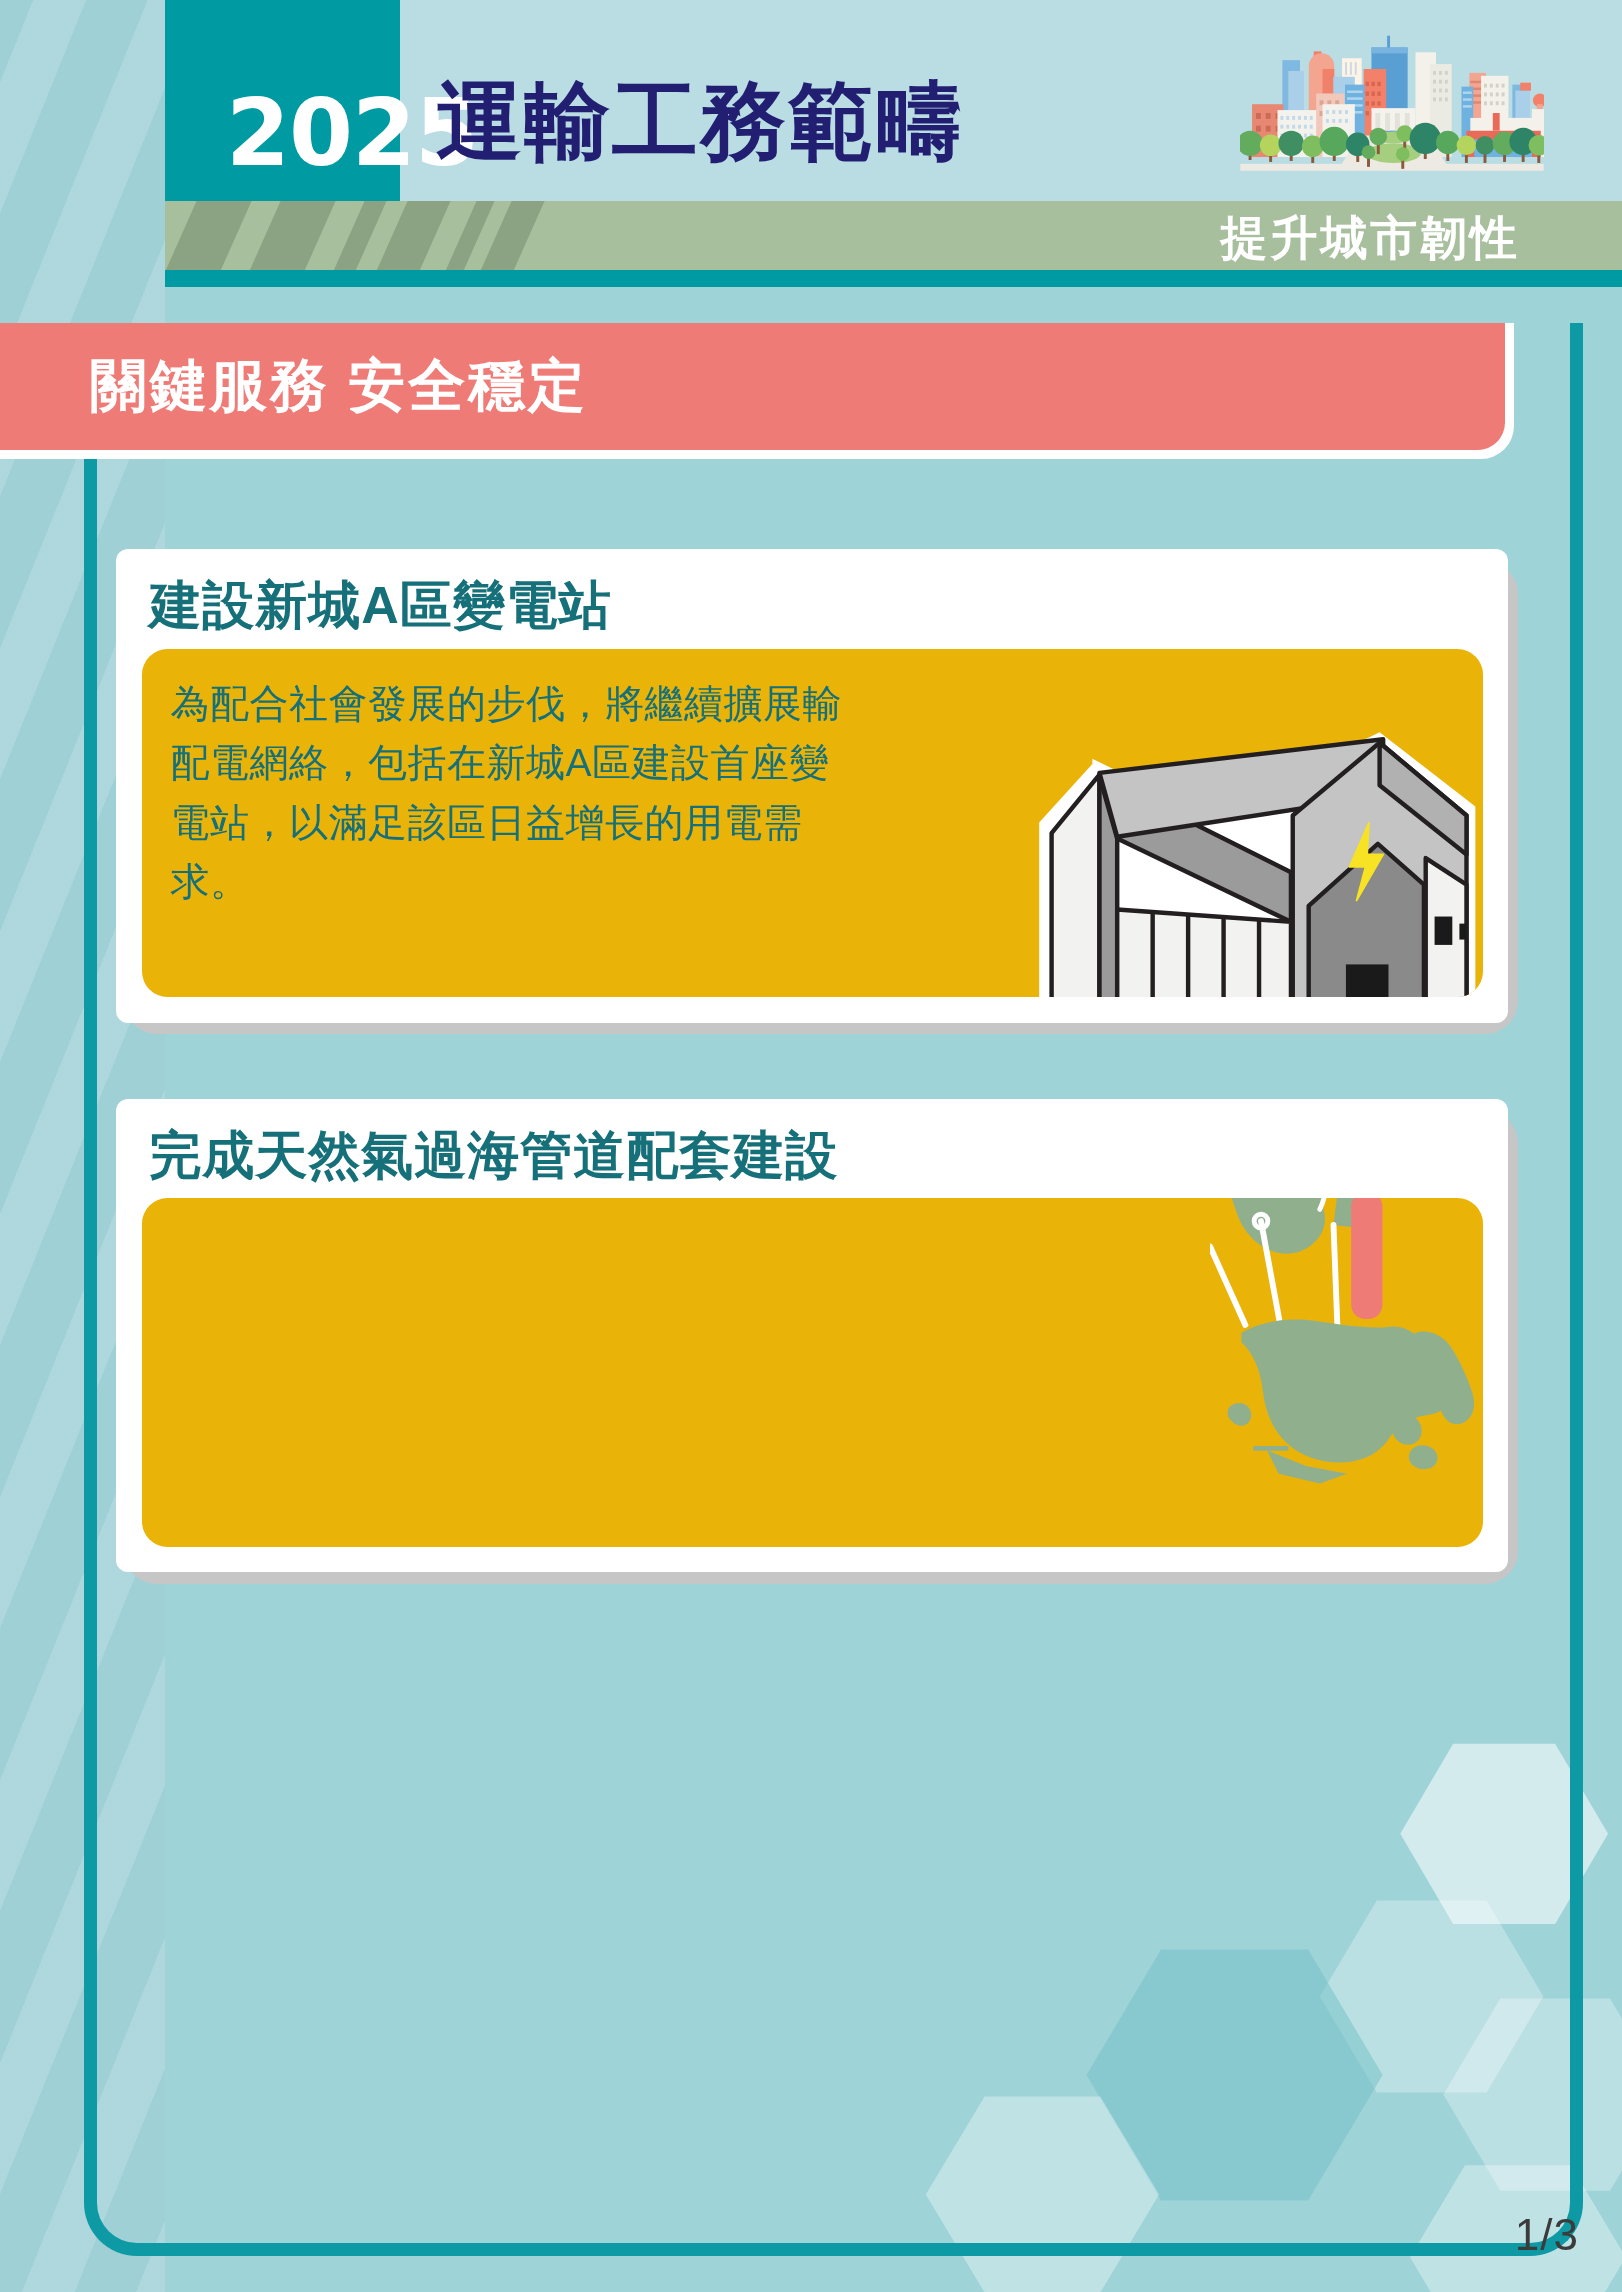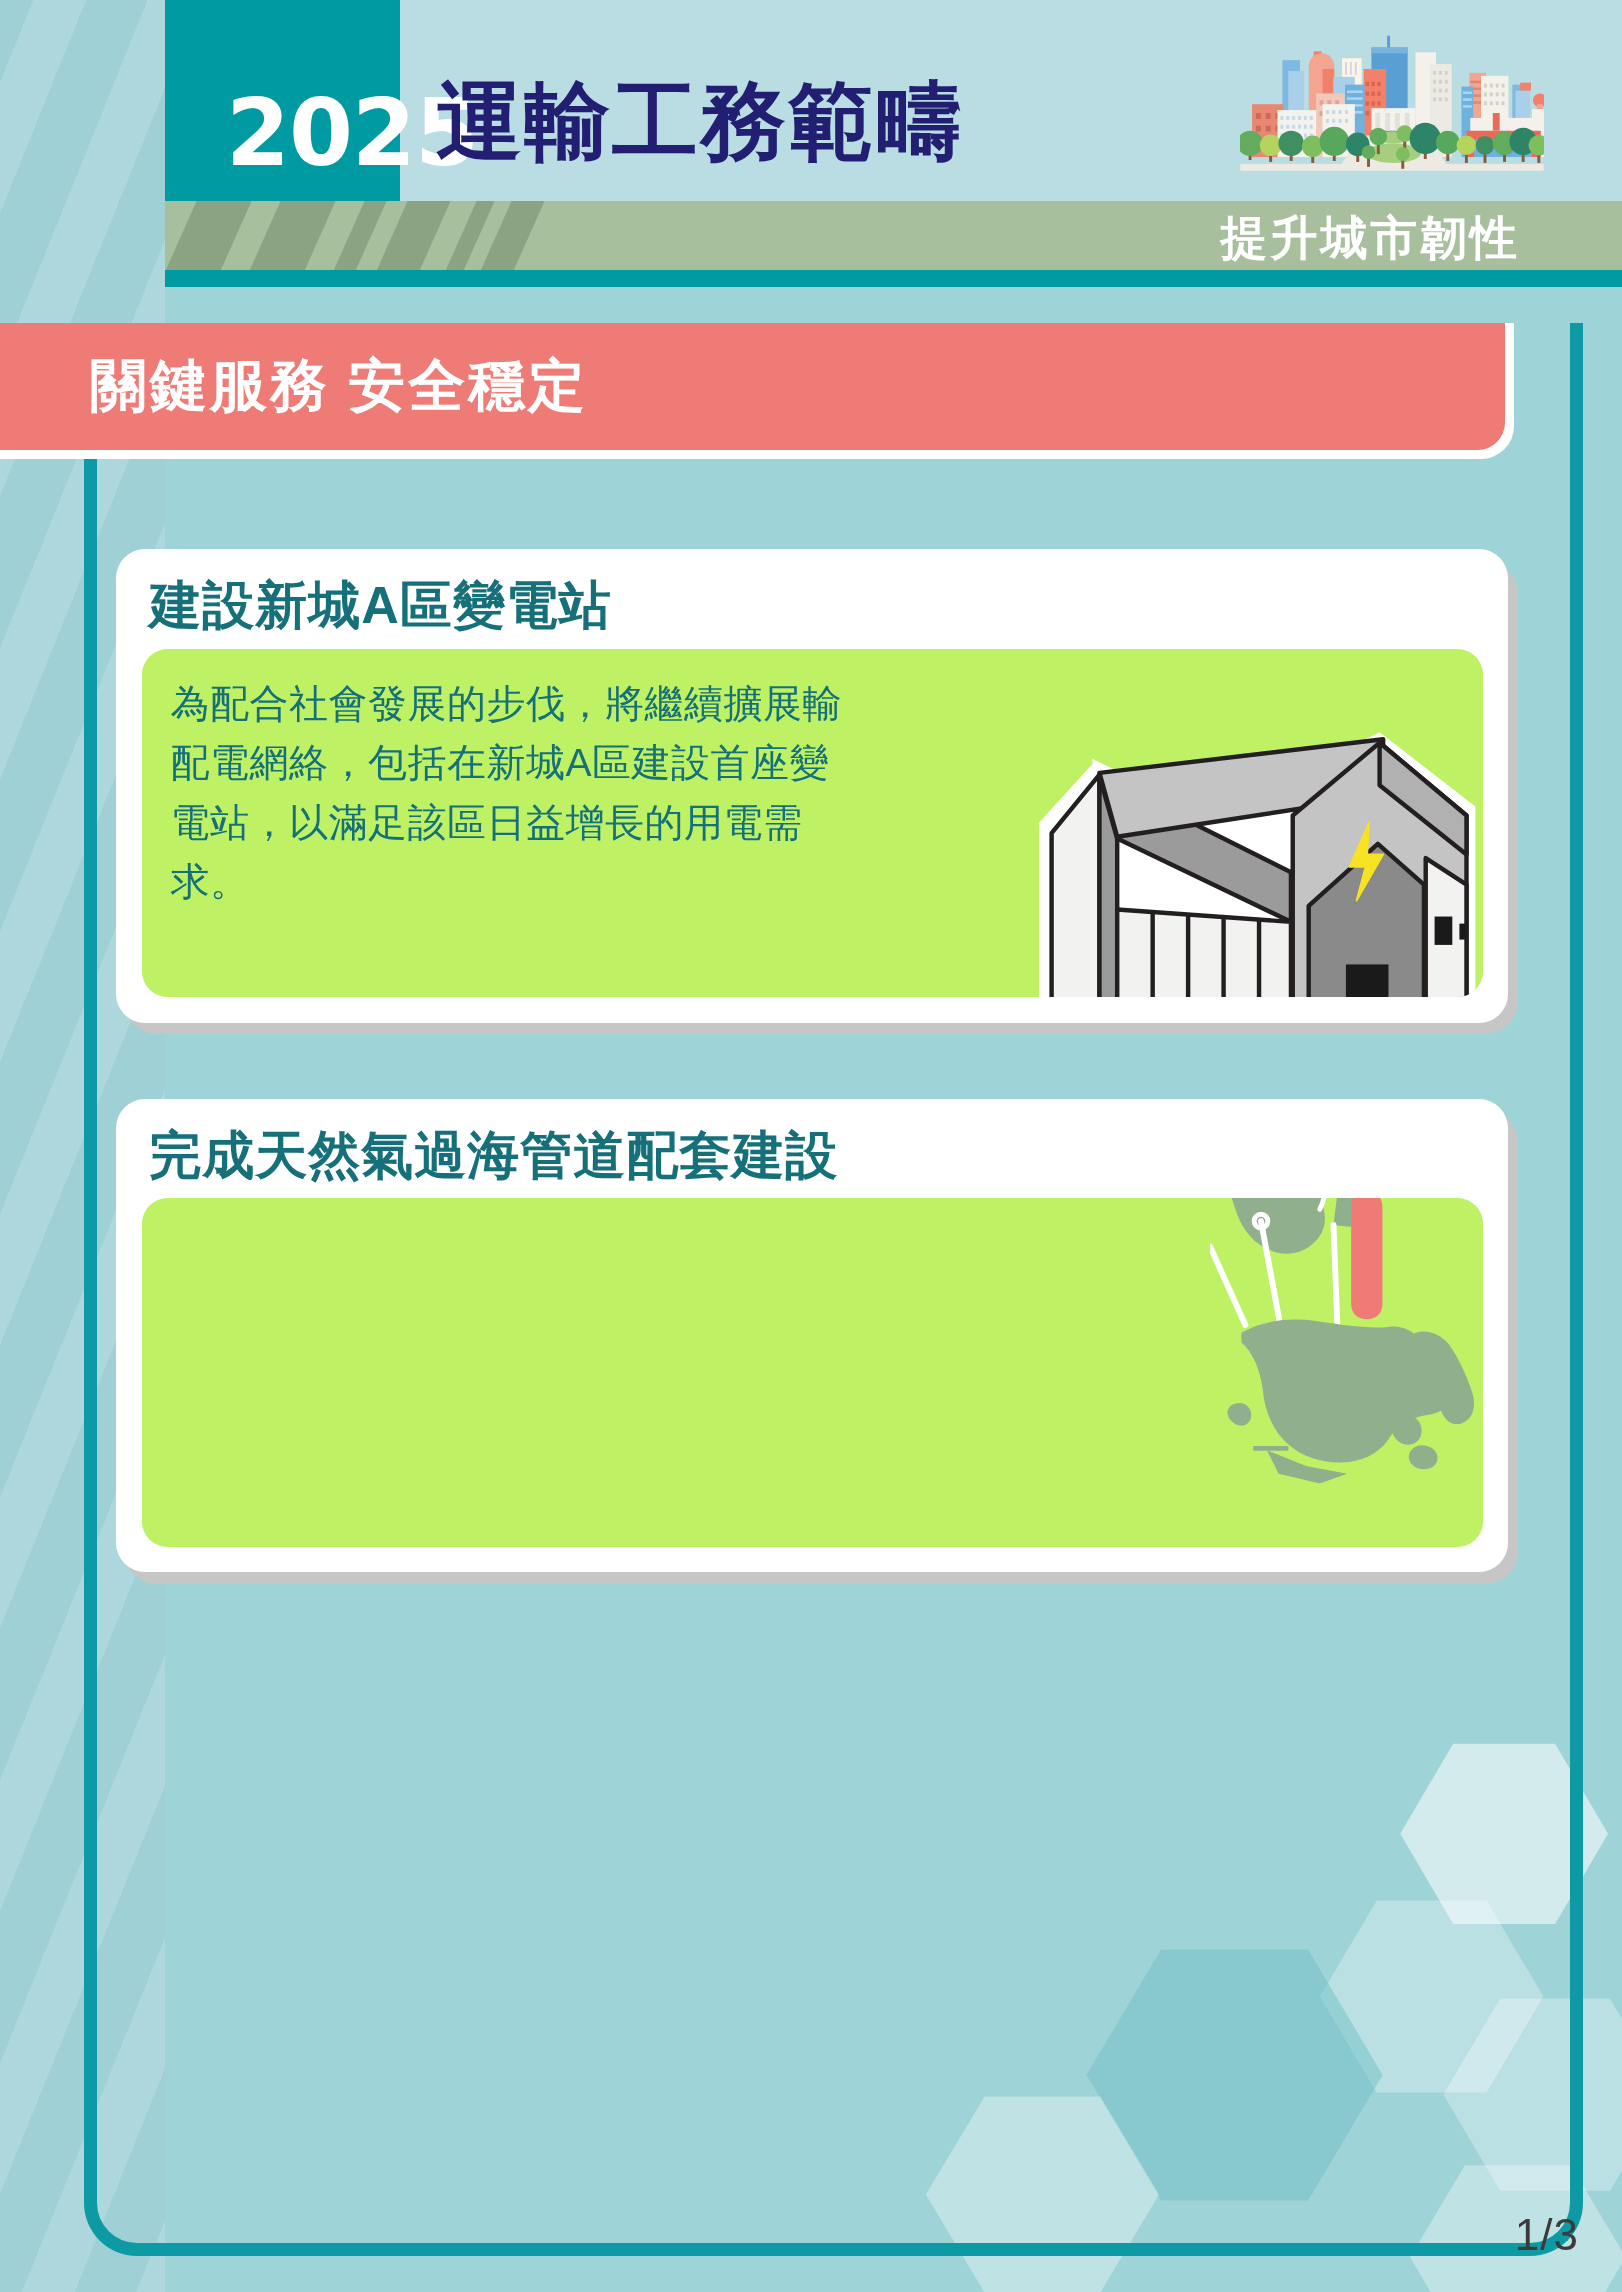--- a/index.html
+++ b/index.html
@@ -129,31 +129,31 @@
   .cards{position:absolute;left:116px;top:549px;right:114px;z-index:6;}
 
   .card{position:relative;margin-bottom:76px;}
 
   .card-shadow{
     position:absolute;left:7.8px;top:11.8px;right:-9.8px;bottom:-11.8px;
     background:#c6c6c6;border-radius:33px;
   }
   .card-white{
     position:relative;
-    background:#ffffff;border-radius:29px;
+    background:#ffffff;border-radius:12px;
     padding:25.5px 25.5px 25.5px 25.5px;
   }
   .card-title{
     font-size:52px;font-weight:700;color:#16707a;
     letter-spacing:1px;line-height:1.05;
     margin:3.9px 0 15.7px 7.8px;white-space:nowrap;
   }
   .card-body{
     position:relative;
-    background:#bef264;border-radius:25.5px;
+    background:#eab308;border-radius:25.5px;
     min-height:294px;
     padding:25.5px 29px 29px 29px;
     overflow:hidden;
   }
   .card-text{
     font-size:39px;color:#16707a;line-height:1.52;
     letter-spacing:0.5px;
     position:relative;z-index:3;
     max-width:686px;
   }

